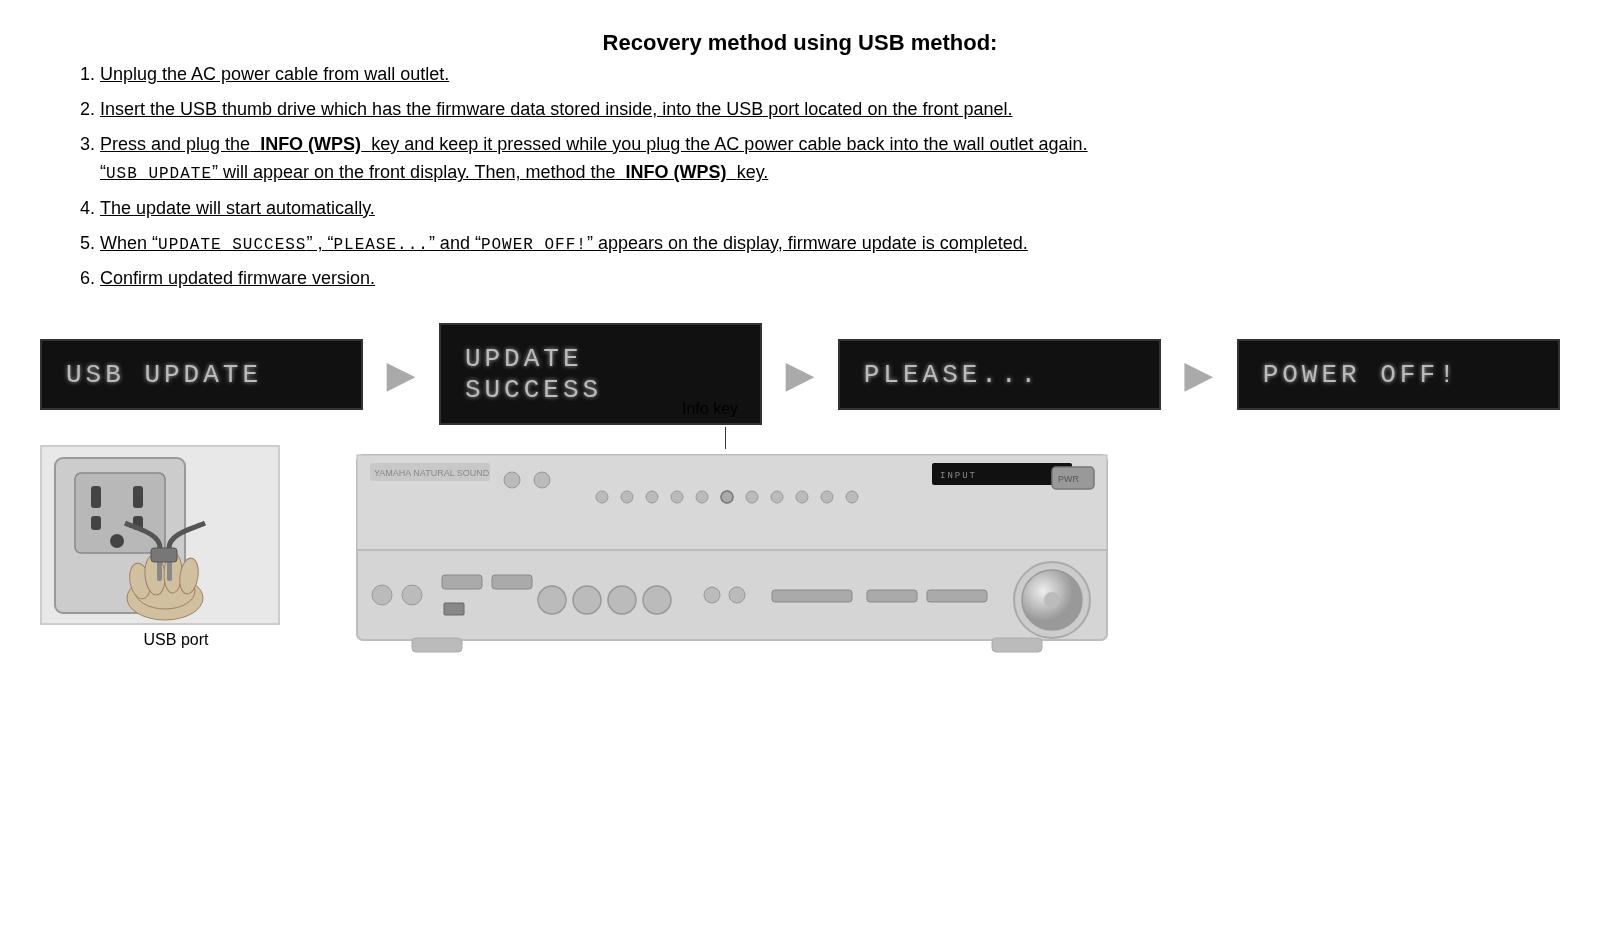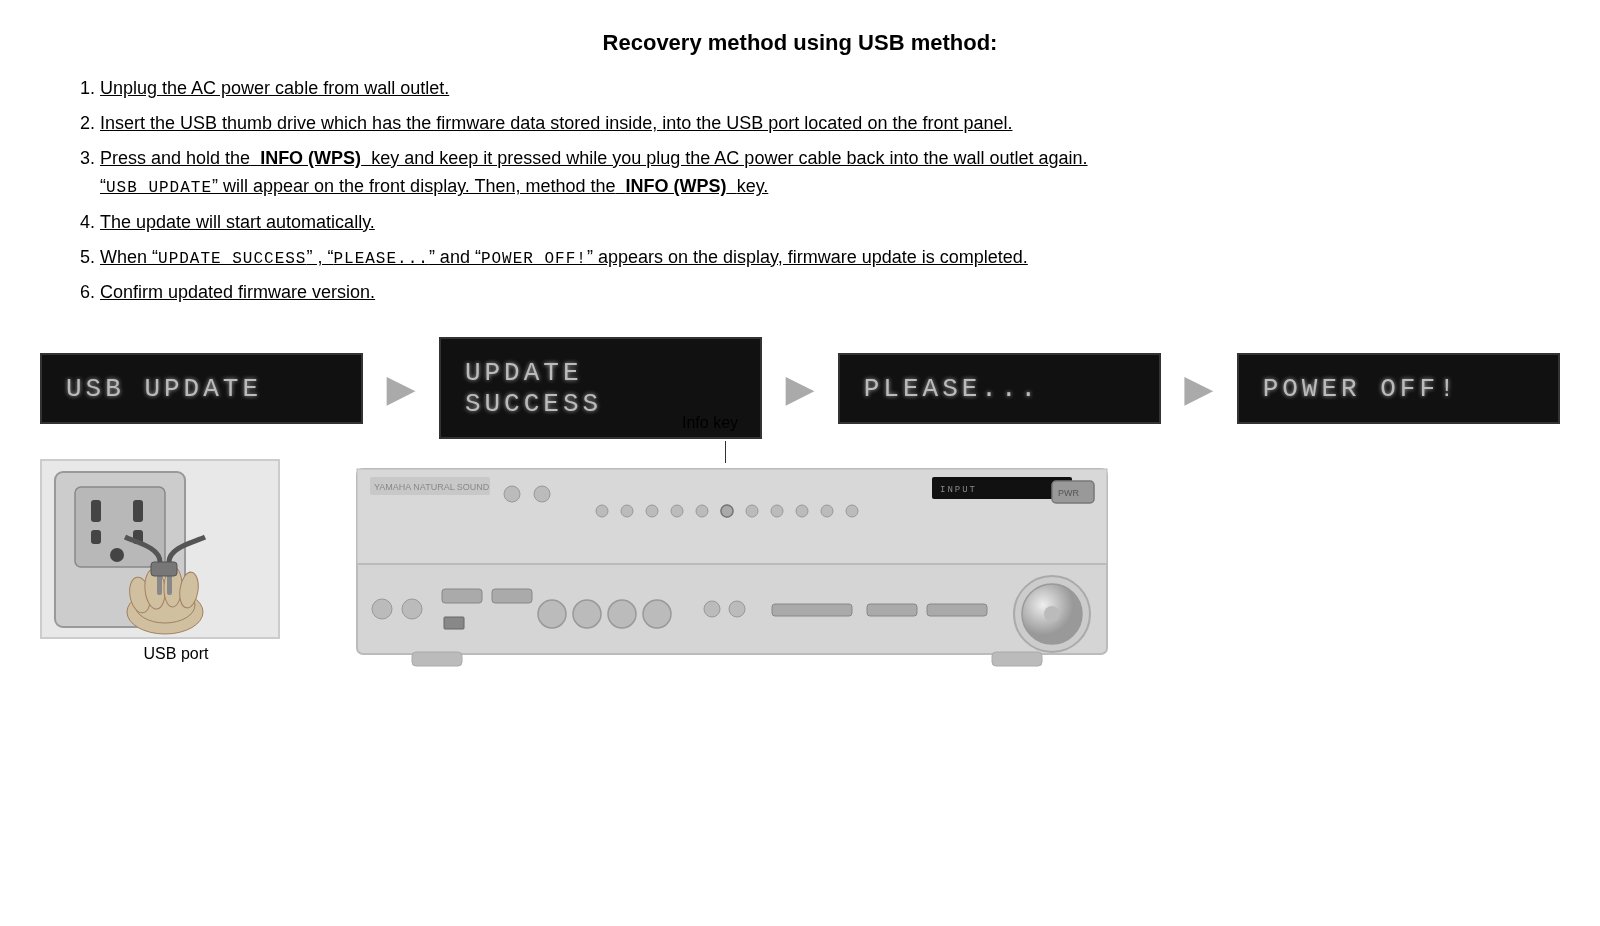--- a/index.html
+++ b/index.html
@@ -9,21 +9,21 @@
       background: #ffffff;
       font-family: Arial, sans-serif;
       font-size: 18px;
       color: #000;
       padding: 30px 40px;
     }
     .title {
       text-align: center;
       font-size: 22px;
       font-weight: bold;
-      margin-bottom: 18px;
+      margin-bottom: 4px;
     }
     ol {
       padding-left: 60px;
       line-height: 1.6;
       text-decoration: underline;
     }
     ol li {
       margin-bottom: 6px;
     }
     .bold { font-weight: bold; }
@@ -114,21 +114,21 @@
 
   <li>
     <span>Unplug the AC power cable from wall outlet.</span>
   </li>
 
   <li>
     <span>Insert the USB thumb drive which has the firmware data stored inside, into the USB port located on the front panel.</span>
   </li>
 
   <li>
-    <span>Press and hold the</span>
+    <span>Press and plug the</span>
     &nbsp;<span class="bold">INFO (WPS)</span>&nbsp;
     <span>key and keep it pressed while you plug the AC power cable back into the wall outlet again.</span><br>
     <span>“</span><span class="mono">USB UPDATE</span><span>” will appear on the front display. Then, method the</span>
     &nbsp;<span class="bold">INFO (WPS)</span>&nbsp;
     <span>key.</span>
   </li>
 
   <li>
     <span>The update will start automatically.</span>
   </li>

